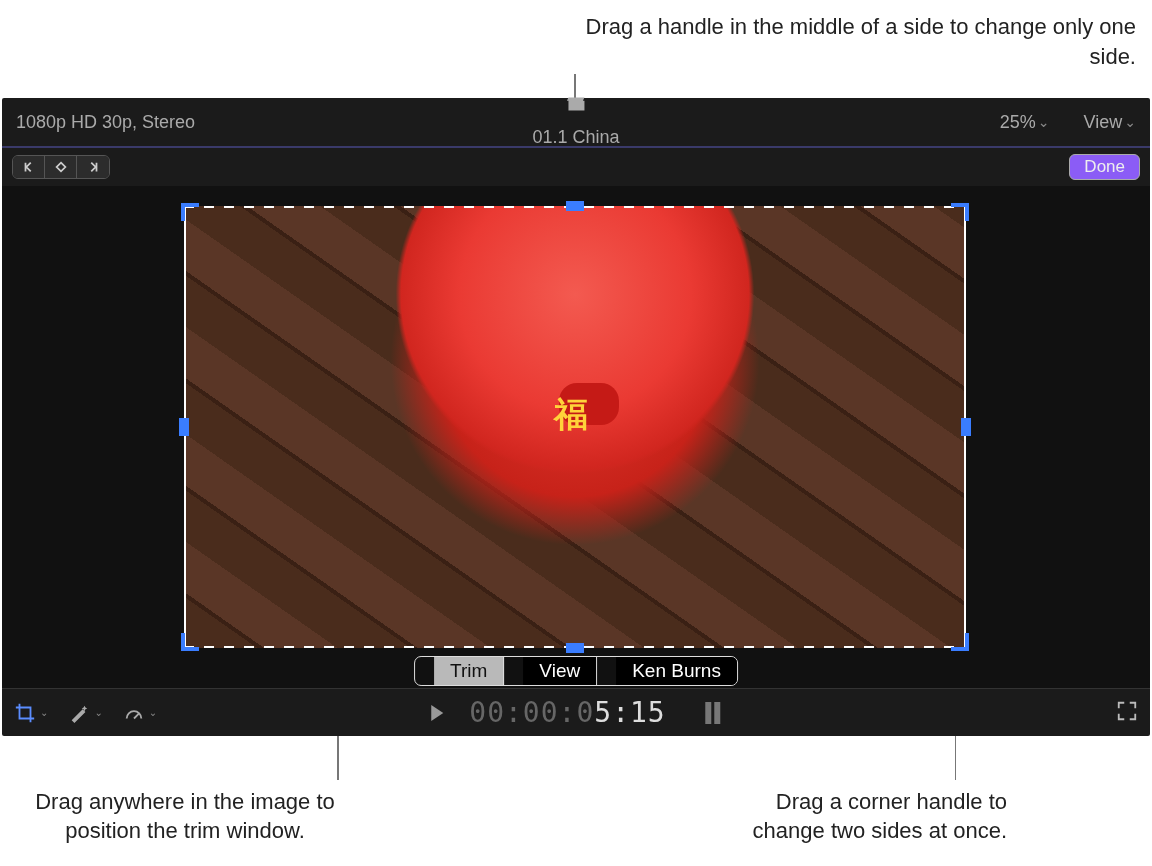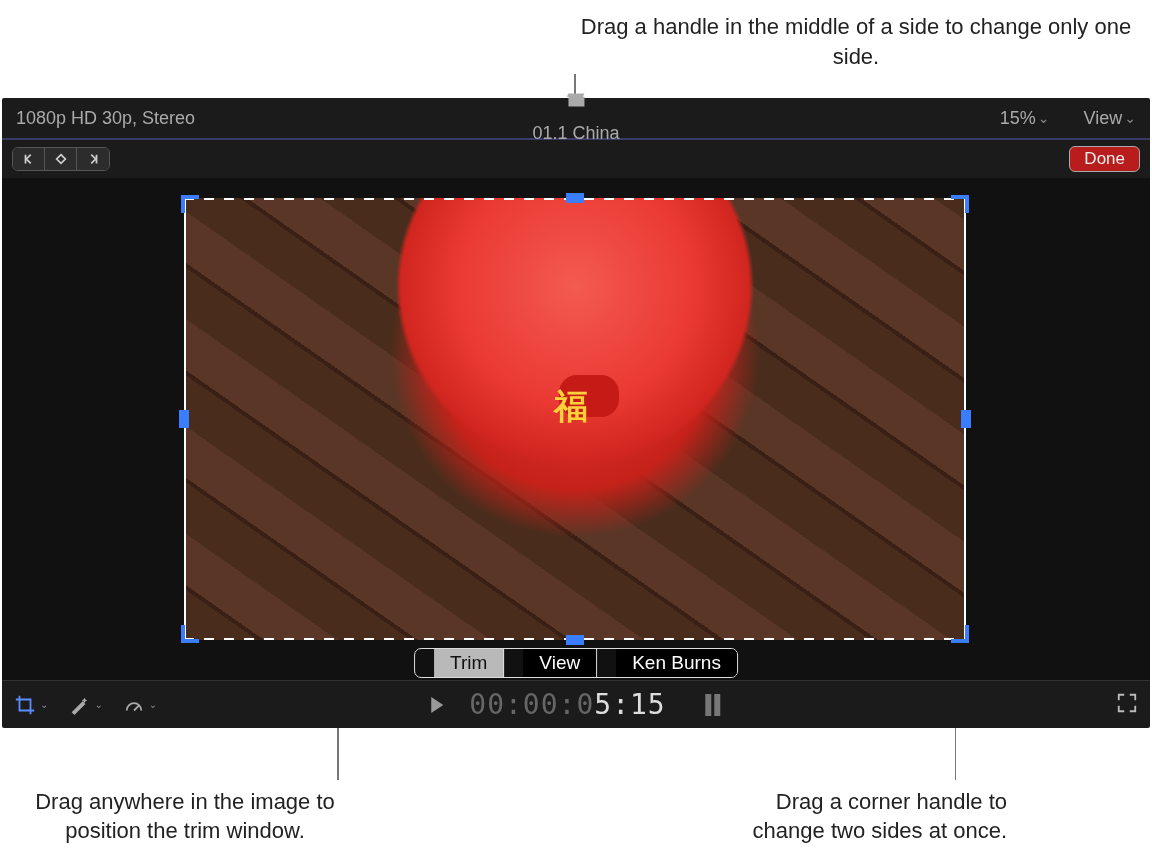--- a/index.html
+++ b/index.html
@@ -12,21 +12,21 @@
     overflow: hidden;
   }
 
   
   .callout {
     position: absolute;
     color: #222;
     font-size: 22px;
     line-height: 1.35;
   }
-  .callout.top1 { top: 12px; left: 576px; width: 560px; text-align: center; }
+  .callout.top1 { top: 12px; left: 576px; width: 560px; text-align: right; }
   .callout.bottom-left { bottom: 20px; left: 30px; width: 310px; text-align: center;}
   .callout.bottom-right { bottom: 20px; right: 145px; width: 300px; text-align: right;}
 
   
   .leader {
     position: absolute;
     background: #777;
   }
   .leader.v-top  { left: 574px; top: 74px;  width: 1.5px; height: 132px; }
   .leader.v-bl   { left: 337px; bottom: 86px; width: 1.5px; height: 190px; }
@@ -38,21 +38,21 @@
     top: 98px;
     left: 2px;
     width: 1148px;
     background: #1b1b1b;
     color: #ddd;
     border-radius: 2px;
   }
 
   
   .header {
-    height: 40px;
+    height: 48px;
     display: flex;
     align-items: center;
     padding: 0 14px;
     gap: 12px;
     font-size: 18px;
     color: #aaa;
   }
   .header .spacer { flex: 1; }
   .header .title-block {
     display: flex;
@@ -99,21 +99,21 @@
     border-right: 1px solid #555;
   }
   .nav-btn:last-child { border-right: none; }
   .nav-btn svg { width: 14px; height: 14px; stroke: #ccc; fill: none; stroke-width: 2;}
   .done-btn {
     border: 1px solid #aaa;
     border-radius: 6px;
     padding: 2px 14px;
     color: #eee;
     font-size: 17px;
-    background: #b91c1c;
+    background: #8b5cf6;
   }
 
   
   .viewer {
     position: relative;
     width: 100%;
     height: 502px;
     background: #111;
   }
   .frame-wrap {
@@ -263,21 +263,21 @@
     <div class="title-block">
       <span class="clapper-icon">
         <svg viewBox="0 0 24 20">
             <path d="M2 6h20v12H2z M2 2h20l-2 4H0z M5 2l-2 4 M10 2l-2 4 M15 2l-2 4 M20 2l-2 4"></path>
           </svg>
       </span>
       <span>01.1 China</span>
     </div>
 
     <span class="zoom-group">
-      <span>15%</span>
+      <span>25%</span>
       <span class="chev-down">⌄</span>
     </span>
     <span class="zoom-group" style="margin-left:22px;text-align:center;">
       <span>View</span>
       <span class="chev-down">⌄</span>
     </span>
   </div>
 
   <div class="divider"></div>
 

